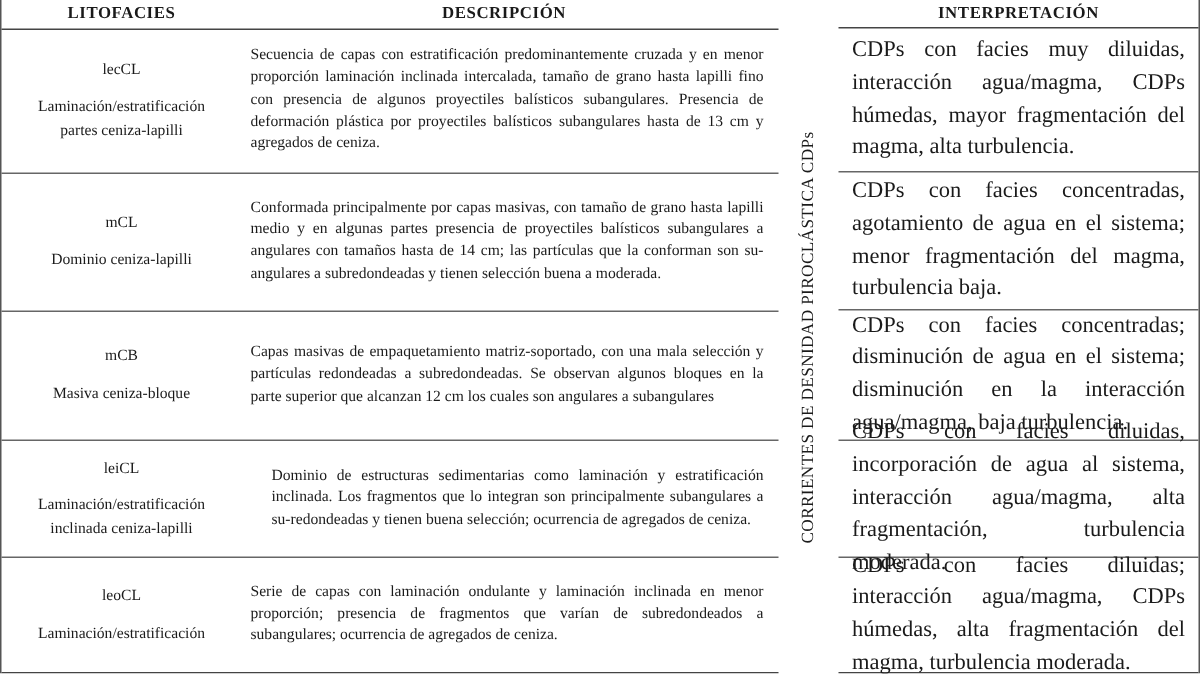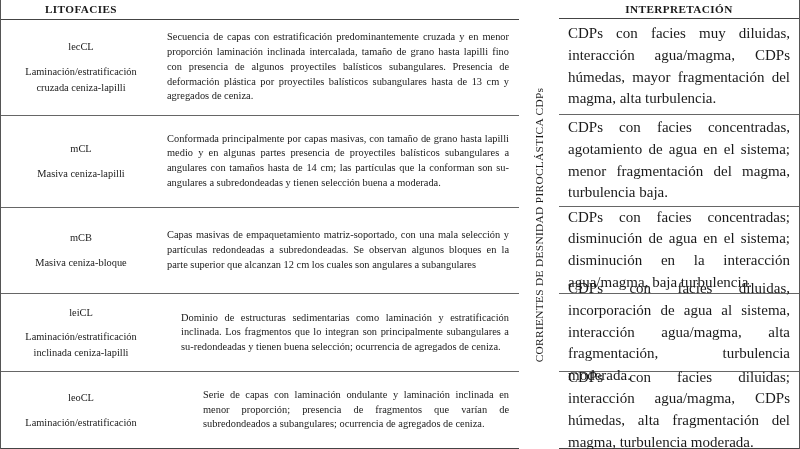--- a/index.html
+++ b/index.html
@@ -137,38 +137,39 @@
 </style>
 </head>
 <body>
 
 <div class="sheet">
 
   <div class="left-table">
 
     <div class="lt-head">
       <div class="cell-lito">LITOFACIES</div>
+      <div class="cell-desc">DESCRIPCIÓN</div>
     </div>
 
     <div class="lt-row" style="height: 96px;">
       <div class="lito-cell">
         <span class="lito-code">lecCL</span>
         <span class="lito-name">
           <span class="nl">Laminación/estratificación</span>
-          <span class="nl">cruzada ceniza-lapilli</span>
+          <span class="nl">partes ceniza-lapilli</span>
         </span>
       </div>
       <div class="desc-cell">Secuencia de capas con estratificación predominantemente cruzada y en menor proporción laminación inclinada intercalada, tamaño de grano hasta lapilli fino con presencia de algunos proyectiles balísticos subangulares. Presencia de deformación plástica por proyectiles balísticos subangulares hasta de 13 cm y agregados de ceniza.</div>
     </div>
 
     <div class="lt-row" style="height: 92px;">
       <div class="lito-cell">
         <span class="lito-code">mCL</span>
         <span class="lito-name">
-          <span class="nl">Masiva ceniza-lapilli</span>
+          <span class="nl">Dominio ceniza-lapilli</span>
           <span class="nl"></span>
         </span>
       </div>
       <div class="desc-cell">Conformada principalmente por capas masivas, con tamaño de grano hasta lapilli medio y en algunas partes presencia de proyectiles balísticos subangulares a angulares con tamaños hasta de 14 cm; las partículas que la conforman son su-angulares a subredondeadas y tienen selección buena a moderada.</div>
     </div>
 
     <div class="lt-row" style="height: 87px;">
       <div class="lito-cell">
         <span class="lito-code">mCB</span>
         <span class="lito-name">
@@ -183,21 +184,21 @@
       <div class="lito-cell">
         <span class="lito-code">leiCL</span>
         <span class="lito-name">
           <span class="nl">Laminación/estratificación</span>
           <span class="nl">inclinada ceniza-lapilli</span>
         </span>
       </div>
       <div class="desc-cell">Dominio de estructuras sedimentarias como laminación y estratificación inclinada. Los fragmentos que lo integran son principalmente subangulares a su-redondeadas y tienen buena selección; ocurrencia de agregados de ceniza.</div>
     </div>
 
-    <div class="lt-row" style="height: 77px; gap: 36px;">
+    <div class="lt-row" style="height: 77px;">
       <div class="lito-cell">
         <span class="lito-code">leoCL</span>
         <span class="lito-name">
           <span class="nl">Laminación/estratificación</span>
         </span>
       </div>
       <div class="desc-cell">Serie de capas con laminación ondulante y laminación inclinada en menor proporción; presencia de fragmentos que varían de subredondeados a subangulares; ocurrencia de agregados de ceniza.</div>
     </div>
 
   </div>

